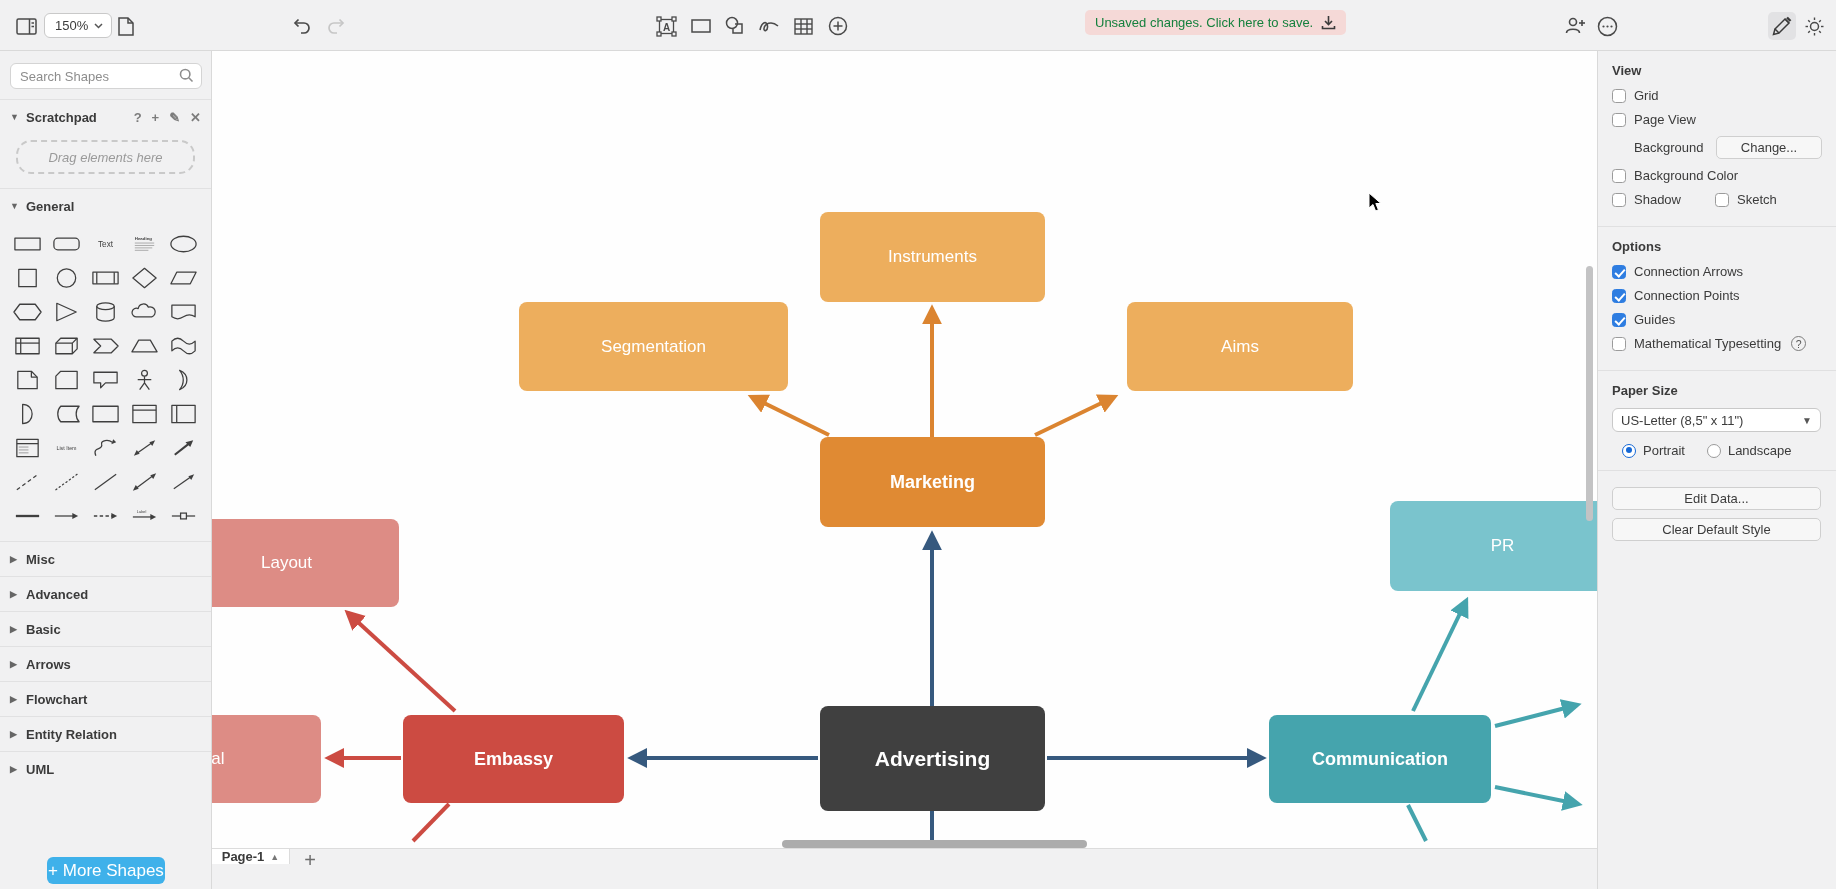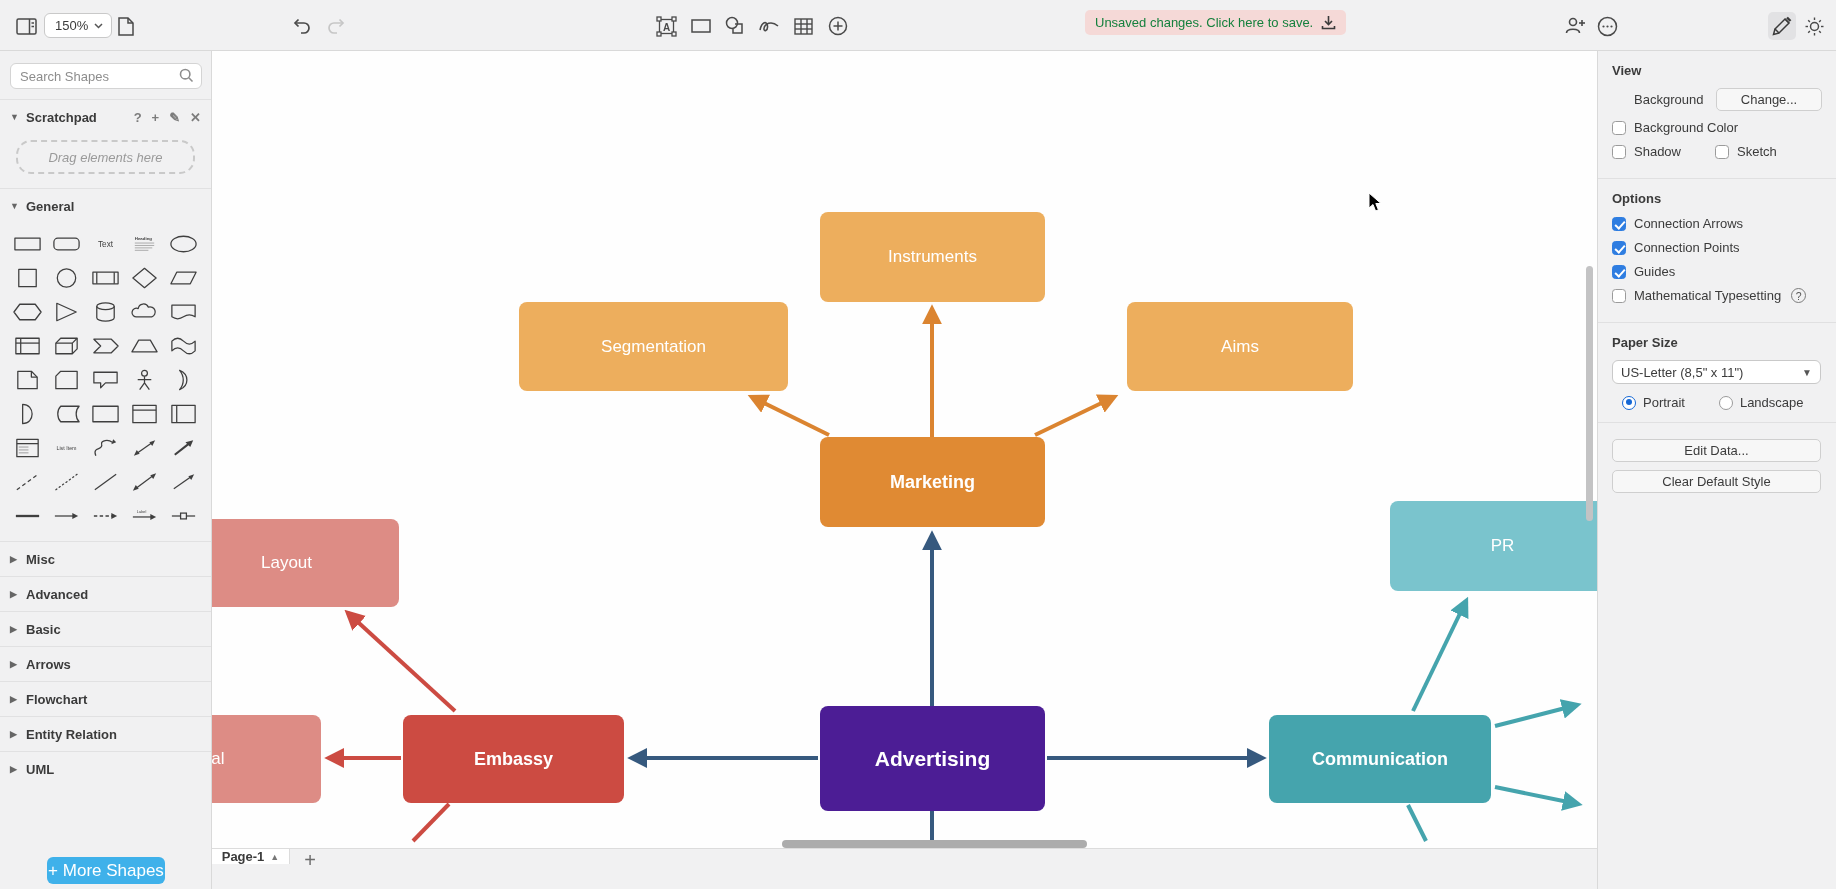--- a/index.html
+++ b/index.html
@@ -83,21 +83,21 @@
   .bg-row { display:flex; align-items:center; margin:9px 0 9px 22px; }
   .btn { background:#f7f7f7; border:1px solid #cfcfcf; border-radius:5px; height:23px;
     font-size:13px; color:#3b3b3b; font-family:"Liberation Sans", sans-serif; cursor:default; }
   .change-btn { margin-left:auto; width:106px; }
   .help-circ { width:15px; height:15px; border:1.4px solid #7c7c7c; border-radius:50%;
     font-size:10.5px; display:inline-flex; align-items:center; justify-content:center;
     color:#555; margin-left:2px; }
   .pselect { width:209px; height:24px; background:#fff; border:1px solid #c9c9c9;
     border-radius:6px; display:flex; align-items:center; padding:0 8px; margin-top:2px; }
   .pselect .chev { margin-left:auto; color:#555; font-size:10px; }
-  .orient-row { display:flex; align-items:center; gap:20px; margin:11px 0 2px 10px; }
+  .orient-row { display:flex; align-items:center; gap:8px; margin:11px 0 2px 10px; }
   .full-btn { display:block; width:209px; margin:0 0 8px 0; }
 
   
   .footer { position:absolute; left:212px; top:848px; width:1385px; height:41px;
     background:#f1f1f2; border-top:1px solid #dcdcdc; display:flex; align-items:flex-start; }
   .page-tab { width:78px; background:#fff; border-right:1px solid #dcdcdc; display:flex;
     align-items:center; justify-content:center; gap:6px; font-size:13px; font-weight:bold;
     color:#3b3b3b; }
   .page-tab .pcaret { font-size:9px; color:#777; font-weight:normal; }
   .add-page { width:40px; display:flex; align-items:center; justify-content:center;
@@ -561,21 +561,21 @@
 
   <div class="canvas" id="canvas">
     <div id="nodes">
         <div class="node" style="left: 608px; top: 161px; width: 225px; height: 90px; background: rgb(237, 174, 93); font-size: 17px;">Instruments</div>
         <div class="node" style="left: 307px; top: 251px; width: 269px; height: 89px; background: rgb(237, 174, 93); font-size: 17px;">Segmentation</div>
         <div class="node" style="left: 915px; top: 251px; width: 226px; height: 89px; background: rgb(237, 174, 93); font-size: 17px;">Aims</div>
         <div class="node bold" style="left: 608px; top: 386px; width: 225px; height: 90px; background: rgb(224, 138, 51); font-size: 18px;">Marketing</div>
         <div class="node" style="left: -38px; top: 468px; width: 225px; height: 88px; background: rgb(221, 140, 133); font-size: 17px;">Layout</div>
         <div class="node" style="left: -116px; top: 664px; width: 225px; height: 88px; background: rgb(221, 140, 133); font-size: 17px;">deal</div>
         <div class="node bold" style="left: 191px; top: 664px; width: 221px; height: 88px; background: rgb(204, 75, 66); font-size: 18px;">Embassy</div>
-        <div class="node bold" style="left: 608px; top: 655px; width: 225px; height: 105px; background: #4c1d95; font-size: 21px;">Advertising</div>
+        <div class="node bold" style="left: 608px; top: 655px; width: 225px; height: 105px; background: #404040; font-size: 21px;">Advertising</div>
         <div class="node bold" style="left: 1057px; top: 664px; width: 222px; height: 88px; background: rgb(69, 164, 173); font-size: 18px;">Communication</div>
         <div class="node" style="left: 1178px; top: 450px; width: 225px; height: 90px; background: rgb(122, 196, 205); font-size: 17px;">PR</div>
       </div>
     <svg class="edges" id="edges" width="1385" height="797">
         <defs>
           <marker id="ah-orange" markerWidth="5" markerHeight="5" refX="3.8" refY="2.5" orient="auto">
             <path d="M0 0 L5 2.5 L0 5 z" fill="#db8430"></path>
           </marker>
           <marker id="ah-blue" markerWidth="5" markerHeight="5" refX="3.8" refY="2.5" orient="auto">
             <path d="M0 0 L5 2.5 L0 5 z" fill="#36597e"></path>
@@ -603,20 +603,30 @@
         <line x1="1196" y1="754" x2="1214" y2="790" stroke="#45a4ad" stroke-width="4"></line>
       </svg>
     <div class="hscroll"></div>
     <div class="vscroll"></div>
   </div>
 
   <div class="rpanel">
 
     <div class="rsection">
       <div class="rtitle">View</div>
+      <div id="view-top">
+          <div class="check-row">
+            <span class="cb"></span>
+            <span>Grid</span>
+          </div>
+          <div class="check-row">
+            <span class="cb"></span>
+            <span>Page View</span>
+          </div>
+        </div>
       <div class="bg-row">
         <span>Background</span>
         <button class="btn change-btn">Change...</button>
       </div>
       <div id="view-mid">
           <div class="check-row">
             <span class="cb"></span>
             <span>Background Color</span>
           </div>
         </div>

